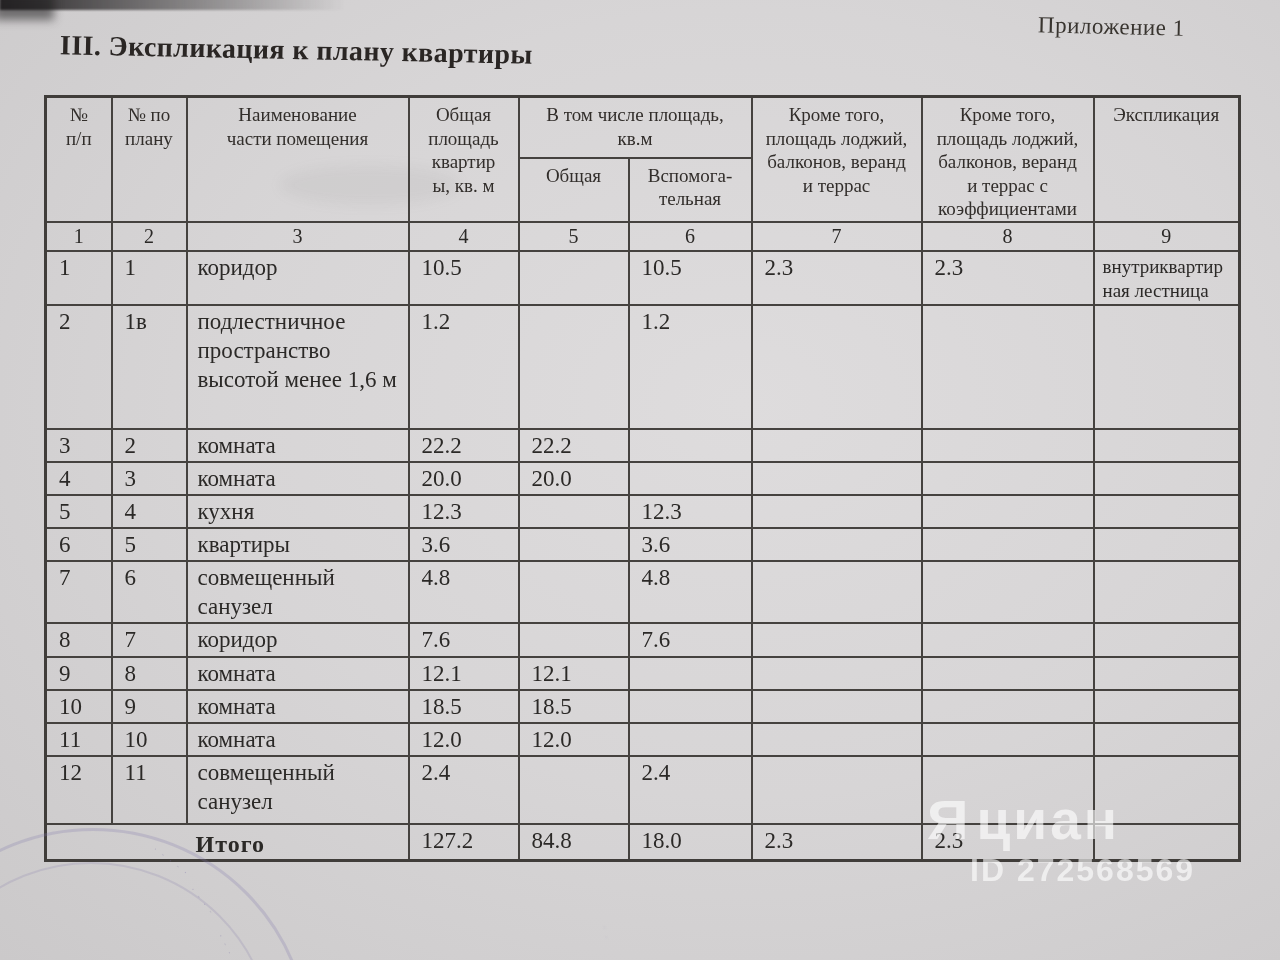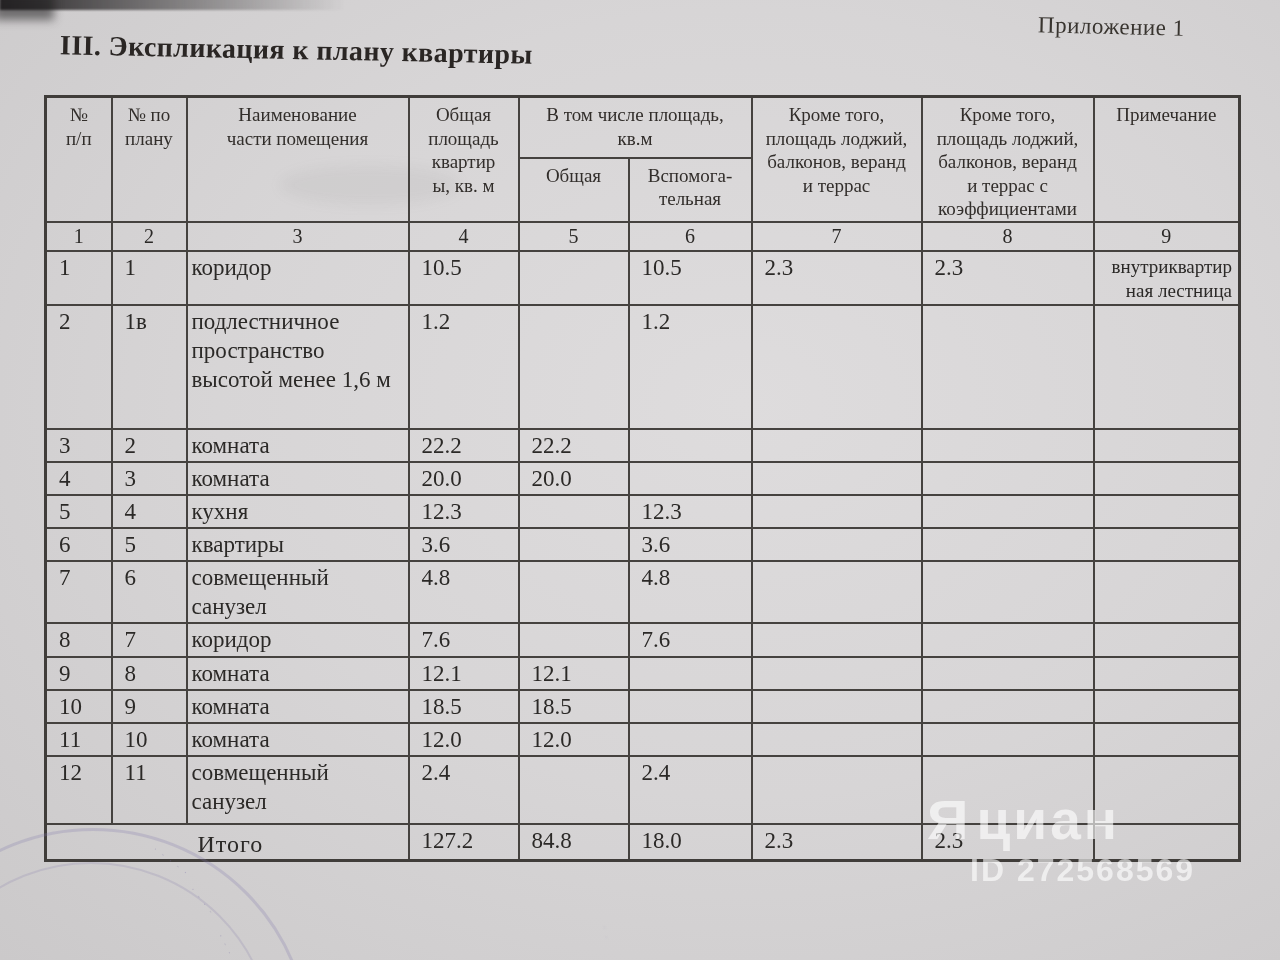--- a/index.html
+++ b/index.html
@@ -28,23 +28,23 @@
     border-collapse:collapse;table-layout:fixed;}
   .doc-table td,.doc-table th{
     border:2px solid #45423f;vertical-align:top;overflow:hidden;
     padding:2px 6px 0 12px;font-weight:normal;text-align:left;
     font-size:23px;line-height:1.26;color:#2b2927;}
   .doc-table{border:3px solid #403d3a;}
   .doc-table th.hd{white-space:pre-line;text-align:center;padding:5px 3px 0 3px;
     font-size:19px;line-height:1.24;color:#322e2b;}
   .doc-table td.cnum{text-align:center;font-size:20px;padding:1px 2px;}
   .doc-table td.note-cell{font-size:19px;line-height:1.28;padding:3px 6px 0 8px;
-    overflow-wrap:anywhere;text-align:right;}
-  .doc-table td.name-cell{padding-left:4px;}
-  .doc-table td.total-label{font-weight:normal;text-align:center;font-size:24px;
+    overflow-wrap:anywhere;}
+  .doc-table td.name-cell{padding-left:10px;}
+  .doc-table td.total-label{font-weight:bold;text-align:center;font-size:24px;
     padding-top:4px;letter-spacing:1px;}
   tr.h60{height:60px;} tr.h63{height:63px;} tr.h29{height:29px;}
   tr.h54{height:54px;} tr.h124{height:124px;} tr.h33{height:33px;}
   tr.h32{height:32px;} tr.h30{height:30px;} tr.h62{height:62px;}
   tr.h34{height:34px;} tr.h31{height:31px;} tr.h64{height:68px;}
   tr.h36{height:36px;}
 
   .watermark{position:absolute;left:928px;top:793px;
     font-family:"Liberation Sans", sans-serif;font-weight:bold;
     color:rgba(255,255,255,.62);user-select:none;}
@@ -103,21 +103,21 @@
 кв.м</th>
       <th class="hd" rowspan="2">Кроме того,
 площадь лоджий,
 балконов, веранд
 и террас</th>
       <th class="hd" rowspan="2">Кроме того,
 площадь лоджий,
 балконов, веранд
 и террас с
 коэффициентами</th>
-      <th class="hd" rowspan="2">Примечание</th>
+      <th class="hd" rowspan="2">Экспликация</th>
     </tr>
     <tr class="h63">
       <th class="hd">Общая</th>
       <th class="hd">Вспомога-
 тельная</th>
     </tr>
     <tr class="h29">
       <td class="cnum">1</td>
       <td class="cnum">2</td>
       <td class="cnum">3</td>

